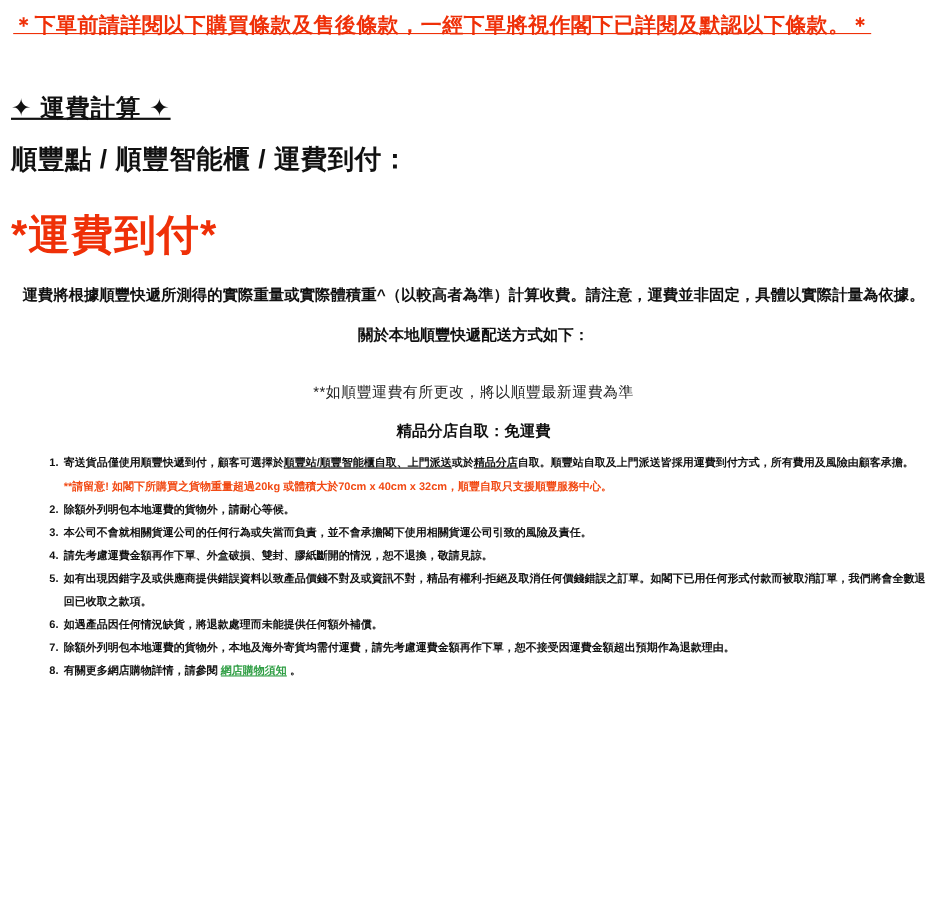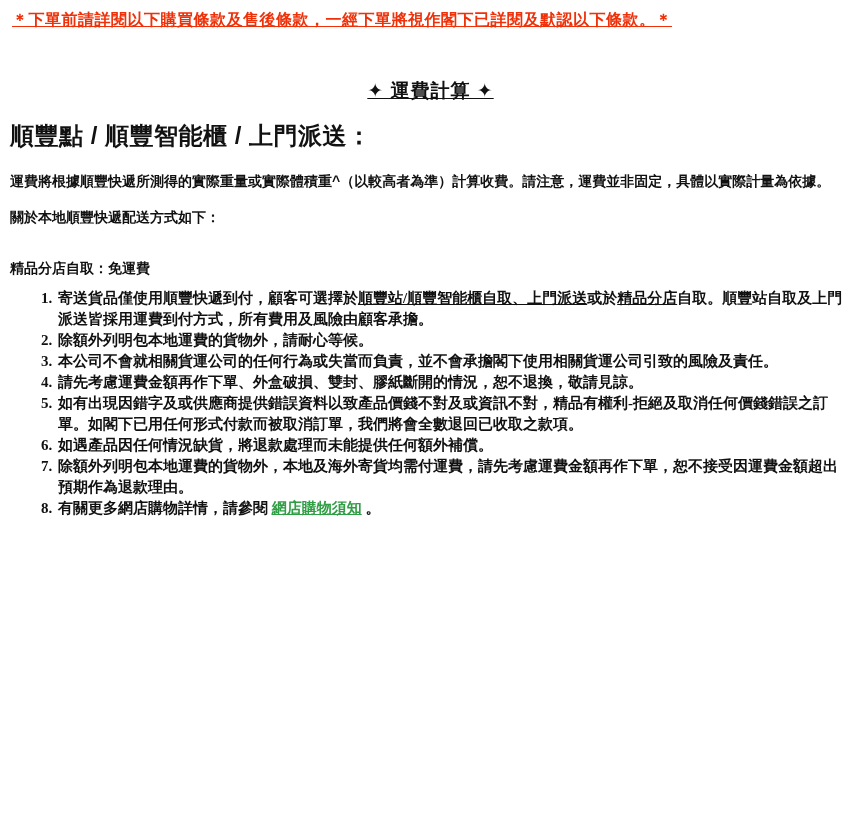--- a/index.html
+++ b/index.html
@@ -16,62 +16,62 @@
     font-family:"Liberation Sans","DejaVu Sans",sans-serif;
     color:var(--ink);
     -webkit-font-smoothing:antialiased;
   }
   .page{ padding:8px 10px 10px 10px; }
 
   .notice{
     margin:2px 0 0 2px;
     color:var(--accent);
     font-weight:bold;
-    font-size:16px;
+    font-size:19px;
     text-decoration:underline;
     letter-spacing:0.5px;
   }
 
   .sec-heading{
     margin:47px 0 16px 0;
-    font-size:19px;
+    font-size:22px;
     font-weight:800;
     text-decoration:underline;
     letter-spacing:1px;
-    text-align:center;
   }
   .sub-heading{
     margin:3px 0 0 0;
     font-size:24px;
     font-weight:800;
     letter-spacing:0.5px;
   }
   .big-red{
     margin-top:27px;
     color:var(--accent);
     font-size:38px;
     font-weight:800;
     letter-spacing:1px;
   }
   .body{
     margin:19px 0 0 0;
     font-size:14px;
     line-height:21px;
     font-weight:bold;
     max-width:841px;
+    text-align:center;
   }
   .intro{ margin-top:15px; }
   .regular{
     font-weight:400;
     font-size:13.5px;
     color:#1c1c1c;
     margin-top:31px;
     letter-spacing:0.5px;
   }
-  .pickup{ margin-top:30px; }
+  .pickup{ margin-top:14px; }
 
   ul.bullets{
     margin:13px 0 0 0;
     padding-left:40px;
     list-style:disc;
   }
   ul.bullets li{
     margin-bottom:16px;
     font-size:13.5px;
     font-weight:bold;
@@ -83,24 +83,23 @@
   .terms-heading{
     margin:37px 0 0 0;
     font-size:14.5px;
     font-weight:800;
     text-decoration:underline;
     letter-spacing:1px;
   }
   ol.terms{
     margin:9px 0 0 0;
     padding-left:46px;
-    font-size:15px;
+    font-size:10px;
     font-weight:bold;
     line-height:21px;
-    font-family:Liberation Serif, serif;
   }
   ol.terms li{ padding-left:2px; max-width:800px; }
   .u{ text-decoration:underline; }
   .warning{ color:var(--warning); }
   a.link{
     color:var(--link);
     font-weight:bold;
     text-decoration:underline;
     cursor:pointer;
     text-align:right;
@@ -108,34 +107,37 @@
 </style>
 </head>
 <body>
 
 <div class="page">
 
   <p class="notice">＊下單前請詳閱以下購買條款及售後條款，一經下單將視作閣下已詳閱及默認以下條款。＊</p>
 
   <section>
     <h2 class="sec-heading">✦ 運費計算 ✦</h2>
-    <h1 class="sub-heading">順豐點 / 順豐智能櫃 / 上門派送：</h1>
+    <h1 class="sub-heading">順豐點 / 順豐智能櫃 / 運費到付：</h1>
+    <div class="big-red">*運費到付*</div>
 
     <p class="body">運費將根據順豐快遞所測得的實際重量或實際體積重^（以較高者為準）計算收費。請注意，運費並非固定，具體以實際計量為依據。</p>
     <p class="body intro">關於本地順豐快遞配送方式如下：</p>
 
 
+    <p class="body regular">**如順豐運費有所更改，將以順豐最新運費為準</p>
     <p class="body pickup">精品分店自取：免運費</p>
   </section>
 
   <section>
 
     <ol class="terms">
       <li>
         <span>寄送貨品僅使用順豐快遞到付，顧客可選擇於</span><span class="u">順豐站/順豐智能櫃自取、上門派送</span><span>或於</span><span class="u">精品分店</span><span>自取。順豐站自取及上門派送皆採用運費到付方式，所有費用及風險由顧客承擔。</span>
+        <div class="warning">**請留意! 如閣下所購買之貨物重量超過20kg 或體積大於70cm x 40cm x 32cm，順豐自取只支援順豐服務中心。</div>
       </li>
       <li><span>除額外列明包本地運費的貨物外，請耐心等候。</span></li>
       <li><span>本公司不會就相關貨運公司的任何行為或失當而負責，並不會承擔閣下使用相關貨運公司引致的風險及責任。</span></li>
       <li><span>請先考慮運費金額再作下單、外盒破損、雙封、膠紙斷開的情況，恕不退換，敬請見諒。</span></li>
       <li><span>如有出現因錯字及或供應商提供錯誤資料以致產品價錢不對及或資訊不對，精品有權利-拒絕及取消任何價錢錯誤之訂單。如閣下已用任何形式付款而被取消訂單，我們將會全數退回已收取之款項。</span></li>
       <li><span>如遇產品因任何情況缺貨，將退款處理而未能提供任何額外補償。</span></li>
       <li><span>除額外列明包本地運費的貨物外，本地及海外寄貨均需付運費，請先考慮運費金額再作下單，恕不接受因運費金額超出預期作為退款理由。</span></li>
       <li>
         <span>有關更多網店購物詳情，請參閱 </span><a class="link" href="#">網店購物須知</a><span> 。</span>
       </li>

